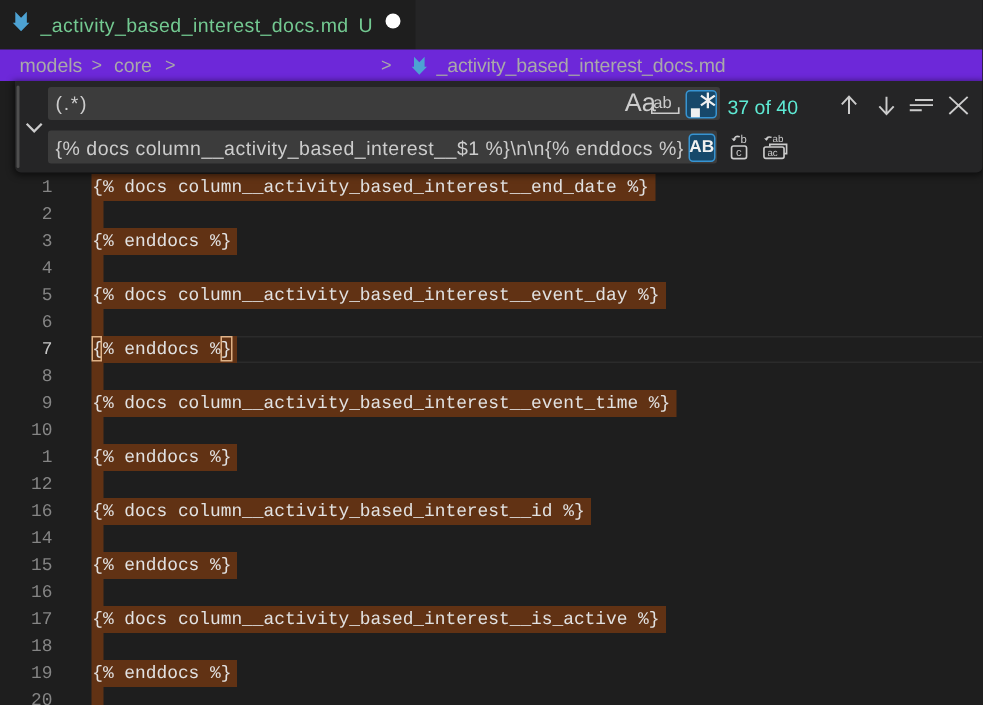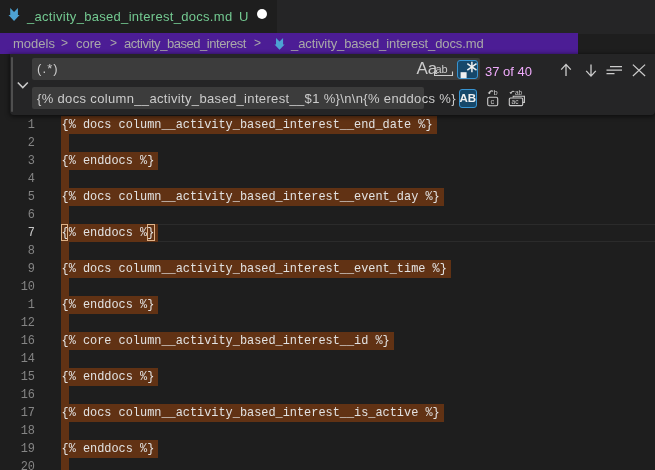--- a/index.html
+++ b/index.html
@@ -7,21 +7,21 @@
   #app { position:relative; width:655px; height:470px; background:#1e1e1e;
          font-family:"Liberation Sans", sans-serif; }
   .abs { position:absolute; }
   
   #tabbar { left:0; top:0; width:655px; height:34px; background:#252526; }
   #tab { left:0; top:0; width:277px; height:34px; background:#1e1e1e; }
   #tabtitle { left:27px; top:0; height:34px; line-height:34px; font-size:13px; color:#73c991; letter-spacing:0.3px; }
   #tabu { left:239px; top:0; height:34px; line-height:34px; font-size:13px; color:#73c991; }
   #tabdot { left:257px; top:9px; width:10px; height:10px; border-radius:50%; background:#ffffff; }
   
-  #crumbs { left:0; top:33px; width:578px; height:21px; background:#4c1d95; color:#a9a9a9; font-size:13px; }
+  #crumbs { left:0; top:33px; width:655px; height:21px; background:#6d28d9; color:#a9a9a9; font-size:13px; }
   .crumb { position:absolute; top:0; height:21px; line-height:21px; white-space:pre; }
   .csep { position:absolute; top:0; height:21px; line-height:21px; color:#a9a9a9; font-size:12px; }
   
   .lnum { position:absolute; left:0; width:35px; text-align:right; font-family:"Liberation Mono",monospace;
           font-size:11.9px; line-height:18px; color:#858585; }
   .code { position:absolute; left:61.5px; font-family:"Liberation Mono",monospace; font-size:11.9px;
           line-height:18px; color:#e2e2e2; white-space:pre; }
   .hl  { background:#613214; padding-right:4px; margin-left:-0.5px; padding-left:0.5px; display:inline-block; height:18px; }
   .strip { position:absolute; left:61px; width:7.5px; height:18px; background:#613214; }
   
@@ -46,21 +46,20 @@
     <div id="tabtitle" class="abs">_activity_based_interest_docs.md</div>
     <div id="tabu" class="abs">U</div>
     <div id="tabdot" class="abs"></div>
   </div>
 
   <div id="crumbs" class="abs">
     <span class="crumb" style="left:13px">models</span>
     <span class="csep" style="left:61px">&gt;</span>
     <span class="crumb" style="left:76px">core</span>
     <span class="csep" style="left:110px">&gt;</span>
-    <span class="crumb" style="left:124px;letter-spacing:-0.45px">activity_based_interest</span>
     <span class="csep" style="left:254px">&gt;</span>
     <svg class="icon" style="left:274px;top:4px" width="11" height="13" viewBox="0 0 12 14">
       <path d="M2.2 0.9 L6.05 4.9 L9.9 0.9 L9.9 8.1 L11.6 8.1 L6.05 13.9 L0.5 8.1 L2.2 8.1 Z" fill="#4da2d3"></path>
     </svg>
     <span class="crumb" style="left:291px;letter-spacing:-0.1px">_activity_based_interest_docs.md</span>
   </div>
 
   <div id="editor" class="abs" style="left:0;top:54px;width:655px;height:416px;">
       <div class="lnum" style="top:61.5px">1</div>
       <div class="code" style="top:61.5px"><span class="hl">{% docs column__activity_based_interest__end_date %}</span></div>
@@ -83,21 +82,21 @@
       <div class="strip" style="top:187.5px"></div>
       <div class="lnum" style="top:205.5px">9</div>
       <div class="code" style="top:205.5px"><span class="hl">{% docs column__activity_based_interest__event_time %}</span></div>
       <div class="lnum" style="top:223.5px">10</div>
       <div class="strip" style="top:223.5px"></div>
       <div class="lnum" style="top:241.5px">1</div>
       <div class="code" style="top:241.5px"><span class="hl">{% enddocs %}</span></div>
       <div class="lnum" style="top:259.5px">12</div>
       <div class="strip" style="top:259.5px"></div>
       <div class="lnum" style="top:277.5px">16</div>
-      <div class="code" style="top:277.5px"><span class="hl">{% core column__activity_based_interest__id %}</span></div>
+      <div class="code" style="top:277.5px"><span class="hl">{% docs column__activity_based_interest__id %}</span></div>
       <div class="lnum" style="top:295.5px">14</div>
       <div class="strip" style="top:295.5px"></div>
       <div class="lnum" style="top:313.5px">15</div>
       <div class="code" style="top:313.5px"><span class="hl">{% enddocs %}</span></div>
       <div class="lnum" style="top:331.5px">16</div>
       <div class="strip" style="top:331.5px"></div>
       <div class="lnum" style="top:349.5px">17</div>
       <div class="code" style="top:349.5px"><span class="hl">{% docs column__activity_based_interest__is_active %}</span></div>
       <div class="lnum" style="top:367.5px">18</div>
       <div class="strip" style="top:367.5px"></div>
@@ -120,36 +119,36 @@
     <div class="abs" style="left:425.5px;top:5px;height:20px;line-height:20px;color:#cccccc;font-size:11px;">ab</div>
     <svg class="icon" style="left:423.5px;top:17px" width="20" height="6" viewBox="0 0 20 6">
       <path d="M0.5 0.5 V4.5 H18.5 V0.5" stroke="#cccccc" stroke-width="1.1" fill="none"></path>
     </svg>
     <div class="tgl tglon abs" style="left:446.5px;top:6px;width:21.5px;height:19px;">
       <svg style="position:absolute;left:0px;top:0px" width="20" height="18" viewBox="0 0 20 18">
         <rect x="2.6" y="11.2" width="6" height="6" fill="#f0f0f0"></rect>
         <path d="M13.9 0.7 L13.9 11.2 M9.3 2.7 L18.5 9.2 M18.5 2.7 L9.3 9.2" stroke="#f0f0f0" stroke-width="1.5" fill="none"></path>
       </svg>
     </div>
-    <div class="abs" style="left:475px;top:4px;height:28px;line-height:28px;font-size:13px;color:#f0abfc;">37 of 40</div>
+    <div class="abs" style="left:475px;top:4px;height:28px;line-height:28px;font-size:13px;color:#5eead4;">37 of 40</div>
 
     <svg class="icon" style="left:548px;top:8px" width="16" height="16" viewBox="0 0 16 16">
       <path d="M8 2.5 L8 14 M3.2 7.6 L8 2.4 L12.8 7.6" stroke="#cccccc" stroke-width="1.3" fill="none"></path>
     </svg>
     <svg class="icon" style="left:573px;top:8px" width="16" height="16" viewBox="0 0 16 16">
       <path d="M8 2.5 L8 14 M3.2 8.9 L8 14.1 L12.8 8.9" stroke="#cccccc" stroke-width="1.3" fill="none"></path>
     </svg>
     <svg class="icon" style="left:595px;top:8px" width="18" height="16" viewBox="0 0 18 16">
       <path d="M5 4.7 H17 M1.5 8.1 H17 M1.5 11.5 H9.5" stroke="#cccccc" stroke-width="1.25" fill="none"></path>
     </svg>
     <svg class="icon" style="left:621px;top:8px" width="16" height="16" viewBox="0 0 16 16">
       <path d="M1.9 2.6 L14.1 14 M14.1 2.6 L1.9 14" stroke="#cccccc" stroke-width="1.25" fill="none"></path>
     </svg>
 
-    <div class="finput" style="left:22px;top:33px;width:392px;padding-left:5px;letter-spacing:0.34px;line-height:23px;">{% docs column__activity_based_interest__$1 %}\n\n{% enddocs %}</div>
+    <div class="finput" style="left:22px;top:33px;width:446px;padding-left:5px;letter-spacing:0.34px;line-height:23px;">{% docs column__activity_based_interest__$1 %}\n\n{% enddocs %}</div>
     <div class="tgl tglon abs" style="left:448.5px;top:35px;width:18.5px;height:19px;text-align:center;color:#f0f0f0;font-size:11.5px;line-height:17px;font-weight:bold;">AB</div>
 
     <svg class="icon" style="left:476px;top:35px" width="14" height="18" viewBox="0 0 14 18">
       <path d="M7.2 2.2 C4.8 1.4 3.4 2.4 3.3 4.6" stroke="#cccccc" stroke-width="1.1" fill="none"></path>
       <path d="M1.6 3.4 L3.3 5.2 L5 3.4" fill="#cccccc"></path>
       <text x="7.6" y="6.4" font-size="7.5" fill="#cccccc" font-family="Liberation Sans">b</text>
       <rect x="1.7" y="8.3" width="10" height="8.4" rx="1.4" stroke="#cccccc" stroke-width="1.1" fill="none"></rect>
       <text x="4.6" y="15.2" font-size="7.5" fill="#cccccc" font-family="Liberation Sans">c</text>
     </svg>
 

